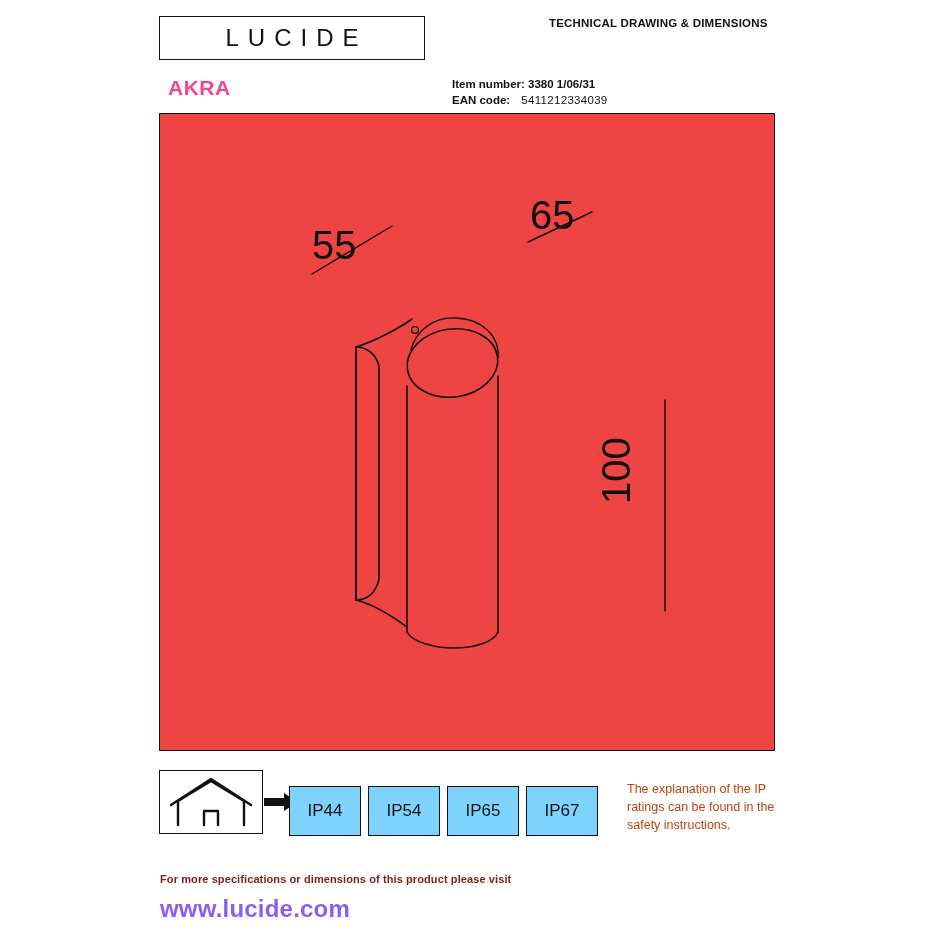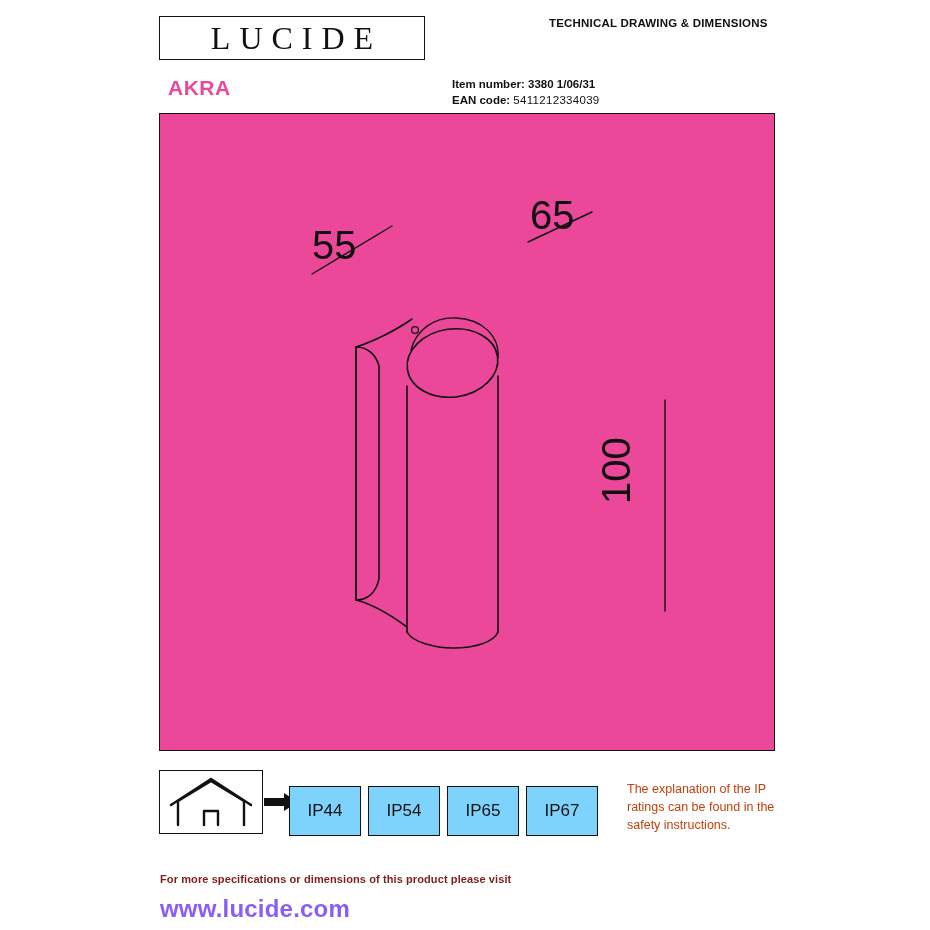--- a/index.html
+++ b/index.html
@@ -28,22 +28,22 @@
   }
   #logo-text {
     position: absolute;
     left: 0;
     top: 0;
     width: 100%;
     height: 100%;
     display: flex;
     align-items: center;
     justify-content: center;
-    font-family: Liberation Serif, serif;
-    font-size: 32px;
+    font-family: Liberation Sans, sans-serif;
+    font-size: 24px;
     font-weight: 400;
     letter-spacing: 9px;
     color: #111;
     text-indent: 9px;
   }
   
 
   #tech-label {
     position: absolute;
     left: 549px;
@@ -69,32 +69,32 @@
     position: absolute;
     left: 452px;
     top: 76px;
     font-size: 11.5px;
     line-height: 16px;
     color: #111;
   }
   #item-block .lbl { font-weight: 700; text-align: center; }
   #item-block .val { font-weight: 700; }
   #item-block .row { white-space: nowrap; }
-  #item-block .ean .val { font-weight: 400; letter-spacing: 0.3px; }
+  #item-block .ean .val { font-weight: 400; letter-spacing: 0.3px; margin-left: 8px; }
 
   
   #drawing-frame {
     position: absolute;
     left: 159px;
     top: 113px;
     width: 616px;
     height: 638px;
     border: 1.2px solid #111;
     box-sizing: border-box;
-    background: #ec4899;
+    background: #ef4444;
   }
   #drawing-svg {
     position: absolute;
     left: 0;
     top: 0;
   }
 
   
   #house-box {
     position: absolute;

